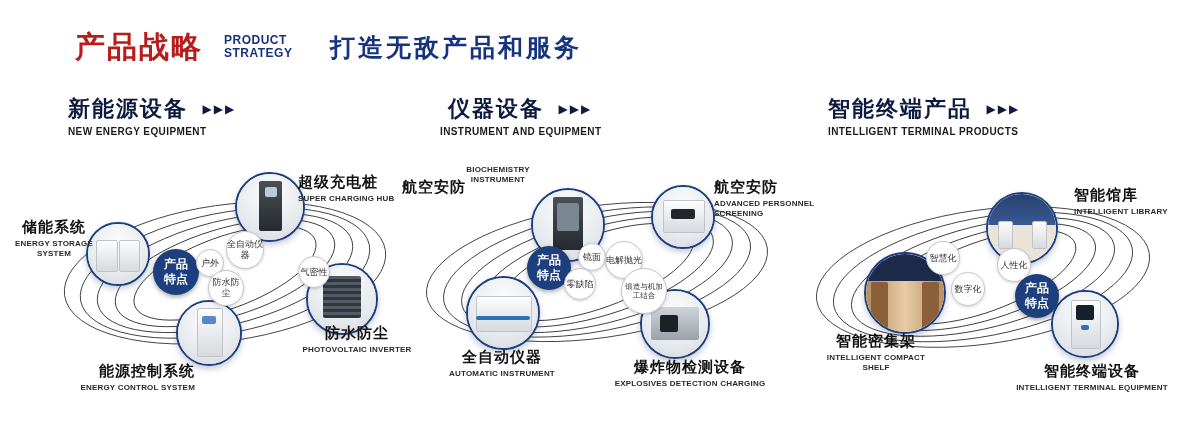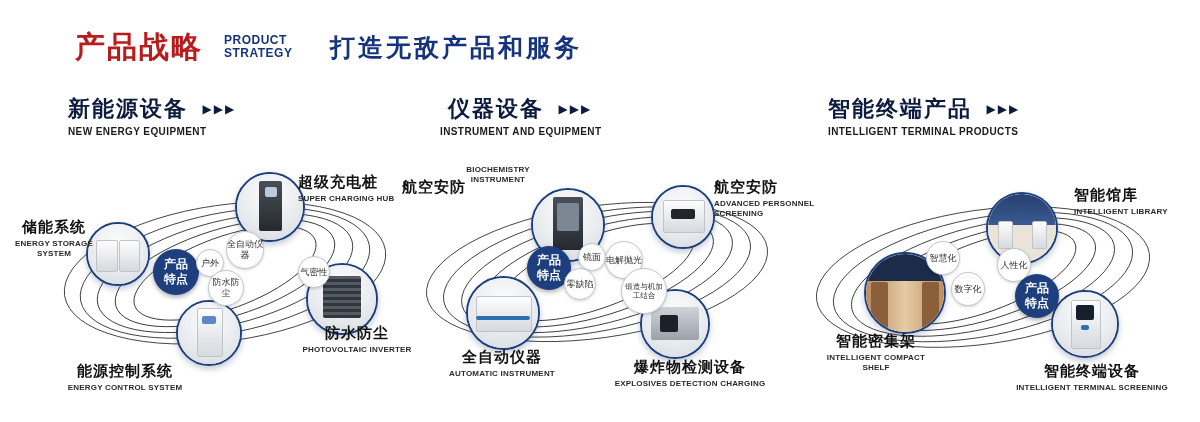--- a/index.html
+++ b/index.html
@@ -136,21 +136,21 @@
     <span class="en">SUPER CHARGING HUB</span>
   </div>
   <div class="abs plabel" style="left:8px;top:218px;width:92px;">
     <span class="cn">储能系统</span>
     <span class="en">ENERGY STORAGE SYSTEM</span>
   </div>
   <div class="abs plabel" style="left:293px;top:324px;width:128px;">
     <span class="cn">防水防尘</span>
     <span class="en">PHOTOVOLTAIC INVERTER</span>
   </div>
-  <div class="abs plabel" style="left:55px;top:362px;width:140px;">
+  <div class="abs plabel" style="left:55px;top:362px;width:140px;text-align:right;">
     <span class="cn">能源控制系统</span>
     <span class="en">ENERGY CONTROL SYSTEM</span>
   </div>
 
   <div class="abs pcircle" style="left:531px;top:188px;width:70px;height:70px;">
     <div class="pimg">
       <div class="shape cab-dark" style="left:28%;top:10%;width:44%;height:76%;"></div>
       <div class="shape" style="left:34%;top:18%;width:32%;height:40%;background:#7c8794;"></div>
     </div>
   </div>
@@ -248,16 +248,16 @@
   <div class="abs plabel" style="left:1058px;top:186px;width:120px;text-align:left;margin-left:16px;">
     <span class="cn">智能馆库</span>
     <span class="en">INTELLIGENT LIBRARY</span>
   </div>
   <div class="abs plabel" style="left:820px;top:332px;width:112px;">
     <span class="cn">智能密集架</span>
     <span class="en">INTELLIGENT COMPACT SHELF</span>
   </div>
   <div class="abs plabel" style="left:1008px;top:362px;width:168px;">
     <span class="cn">智能终端设备</span>
-    <span class="en">INTELLIGENT TERMINAL SCREENING</span>
+    <span class="en">INTELLIGENT TERMINAL EQUIPMENT</span>
   </div>
 
 </div>
 
 </body></html>

